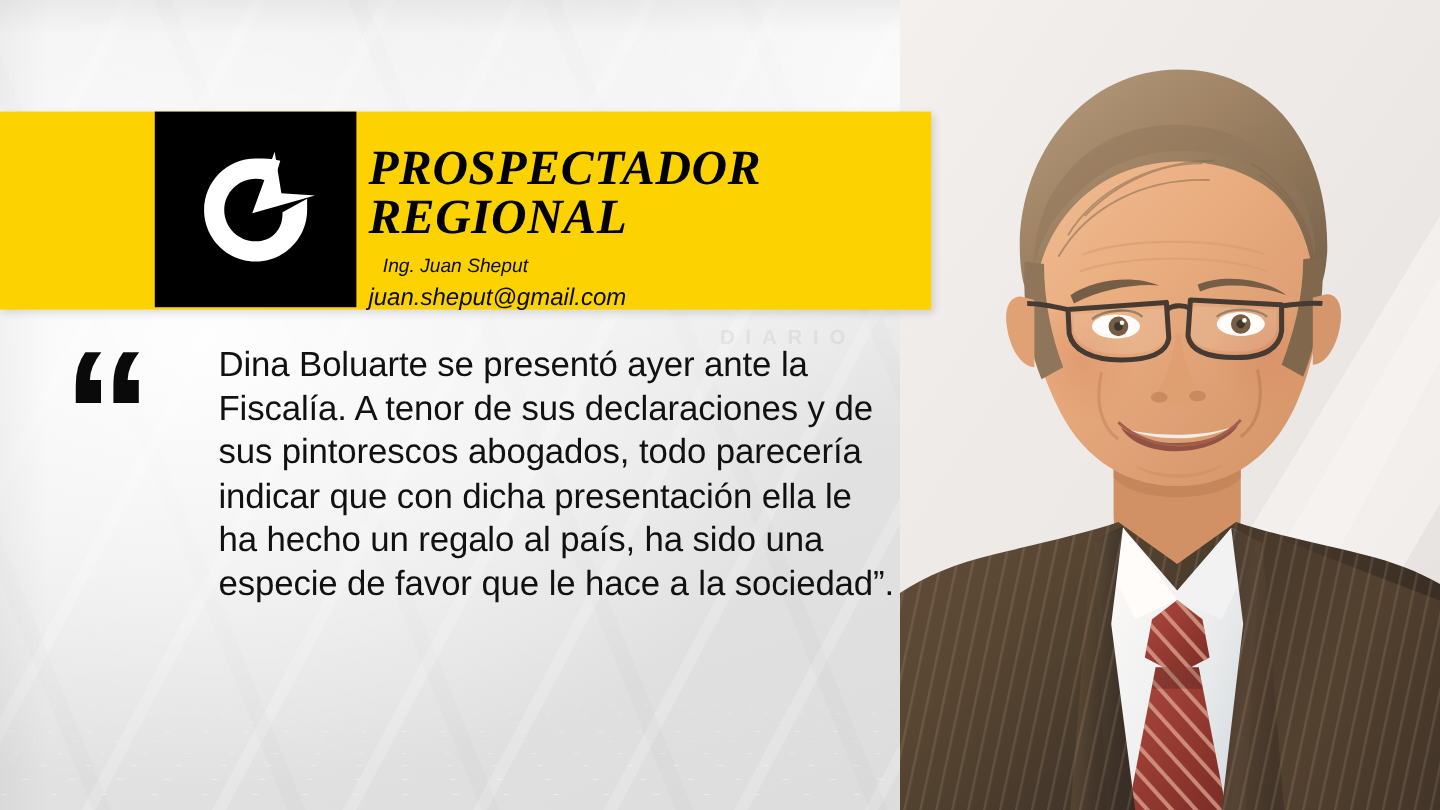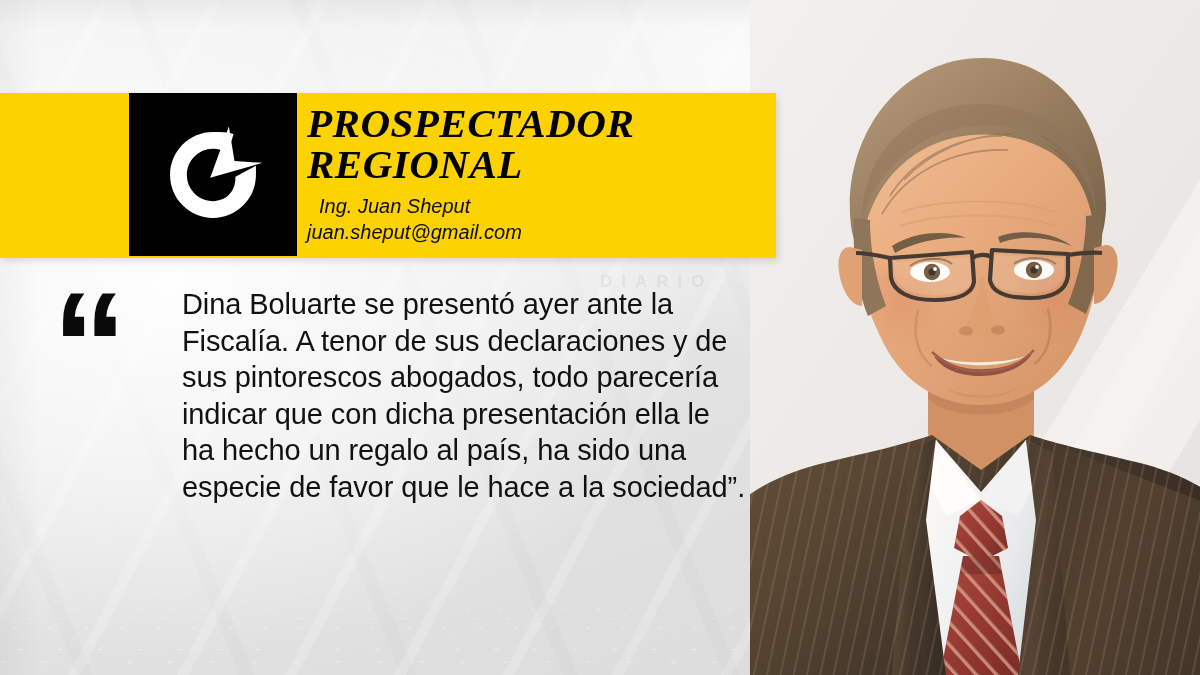--- a/index.html
+++ b/index.html
@@ -120,21 +120,21 @@
     justify-content: center;
   }
   .logo-mark {
     width: 112px;
     height: 112px;
     display: block;
   }
   .brand {
     position: absolute;
     left: 307px;
-    top: 4px;
+    top: 20px;
     width: 460px;
   }
   .brand-title {
     font-family: "Liberation Serif", "DejaVu Serif", serif;
     font-style: italic;
     font-weight: 700;
     font-size: 41px;
     line-height: 41px;
     letter-spacing: 0.5px;
     color: #000000;
@@ -143,21 +143,21 @@
     white-space: pre-line;
   }
   .brand-byline {
     margin-top: 9px;
     font-family: "Liberation Sans", sans-serif;
     font-style: italic;
     font-weight: 400;
     color: #0c0c0c;
   }
   .brand-author {
-    font-size: 20px;
+    font-size: 16px;
     line-height: 25px;
     padding-left: 12px;
   }
   .brand-email {
     font-size: 20px;
     line-height: 26px;
   }
 
   
   .quote-wrap {

